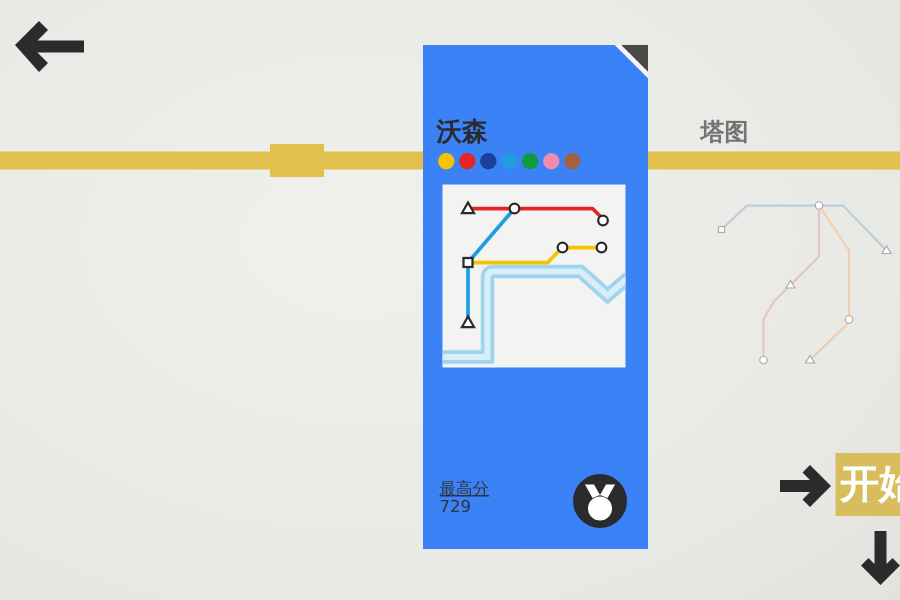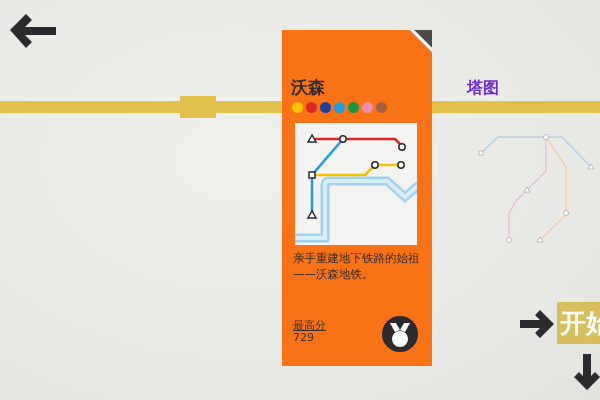--- a/index.html
+++ b/index.html
@@ -17,34 +17,34 @@
     position:absolute; top:101px; height:12px; background:#e2c04e;
   }
   .yellow-line.left { left:0; width:282px; }
   .yellow-line.right { left:430px; width:170px; }
   .station-rect {
     position:absolute; left:180px; top:96px; width:36px; height:22px; background:#e2c04e;
   }
   .back-btn { position:absolute; left:8px; top:10px; width:50px; width:50px; height:40px; cursor:pointer; }
   .card {
     position:absolute; left:282px; top:30px; width:150px; height:336px;
-    background:#f97316;
+    background:#3b82f6;
   }
   .card-corner { position:absolute; right:0; top:0; width:22px; height:22px; }
   .card-title {
     position:absolute; left:9px; top:46px; font-size:17px; font-weight:bold; color:#2b2a2d;
   }
   .dots { position:absolute; left:10px; top:72px; display:flex; gap:3px; }
   .dot { width:11px; height:11px; border-radius:50%; }
   .map-thumb { position:absolute; left:13px; top:93px; width:122px; height:122px; background:#f3f3f1; overflow:hidden; }
   .desc { position:absolute; left:11px; top:220px; width:135px; font-size:11.5px; line-height:16px; color:#2b2a2d; }
   .score-label { position:absolute; left:11px; top:290px; font-size:11px; color:#333; line-height:12px;text-decoration:underline; }
   .score-val { position:absolute; left:11px; top:302px; font-size:11px; color:#333; line-height:12px; }
   .medal { position:absolute; left:99px; top:285px; width:38px; height:38px; }
-  .next-title { position:absolute; left:467px; top:78px; font-size:16px; font-weight:bold; color:#6d28d9; }
+  .next-title { position:absolute; left:467px; top:78px; font-size:16px; font-weight:bold; color:#737373; }
   .next-map { position:absolute; left:470px; top:125px; width:130px; height:125px; }
   .start-arrow { position:absolute; left:518px; top:307px; width:38px; height:34px; cursor:pointer; }
   .start-btn {
     position:absolute; left:557px; top:302px; width:50px; height:42px; background:#d8bd5c;
     color:#fff; font-size:26px; font-weight:bold; line-height:42px; padding-left:3px; overflow:hidden; white-space:nowrap; cursor:pointer;
   }
   .down-arrow { position:absolute; left:572px; top:352px; width:30px; height:40px; cursor:pointer; }
 </style>
 </head>
 <body>
@@ -90,21 +90,20 @@
       <polygon points="17,12 13,19 21,19" fill="#fff" stroke="#2b2a2d" stroke-width="1.5"></polygon>
       <circle cx="48" cy="16" r="3.2" fill="#fff" stroke="#2b2a2d" stroke-width="1.5"></circle>
       <circle cx="107" cy="24" r="3.2" fill="#fff" stroke="#2b2a2d" stroke-width="1.5"></circle>
       <rect x="14" y="49" width="6" height="6" fill="#fff" stroke="#2b2a2d" stroke-width="1.5"></rect>
       <circle cx="80" cy="42" r="3.2" fill="#fff" stroke="#2b2a2d" stroke-width="1.5"></circle>
       <circle cx="106" cy="42" r="3.2" fill="#fff" stroke="#2b2a2d" stroke-width="1.5"></circle>
       <polygon points="17,88 13,95 21,95" fill="#fff" stroke="#2b2a2d" stroke-width="1.5"></polygon>
     </svg>
   </div>
 
-  <div class="desc">亲手重建地下铁路的始祖——沃森地铁。</div>
 
   <div class="score-label">最高分</div>
   <div class="score-val">729</div>
 
   <svg class="medal" viewBox="0 0 38 38">
     <circle cx="19" cy="19" r="18" fill="#2b2a2d"></circle>
     <polygon points="9,8 15,8 19,15 14,17" fill="#fff"></polygon>
     <polygon points="29,8 23,8 19,15 24,17" fill="#fff"></polygon>
     <circle cx="19" cy="24" r="8" fill="#fff"></circle>
   </svg>

